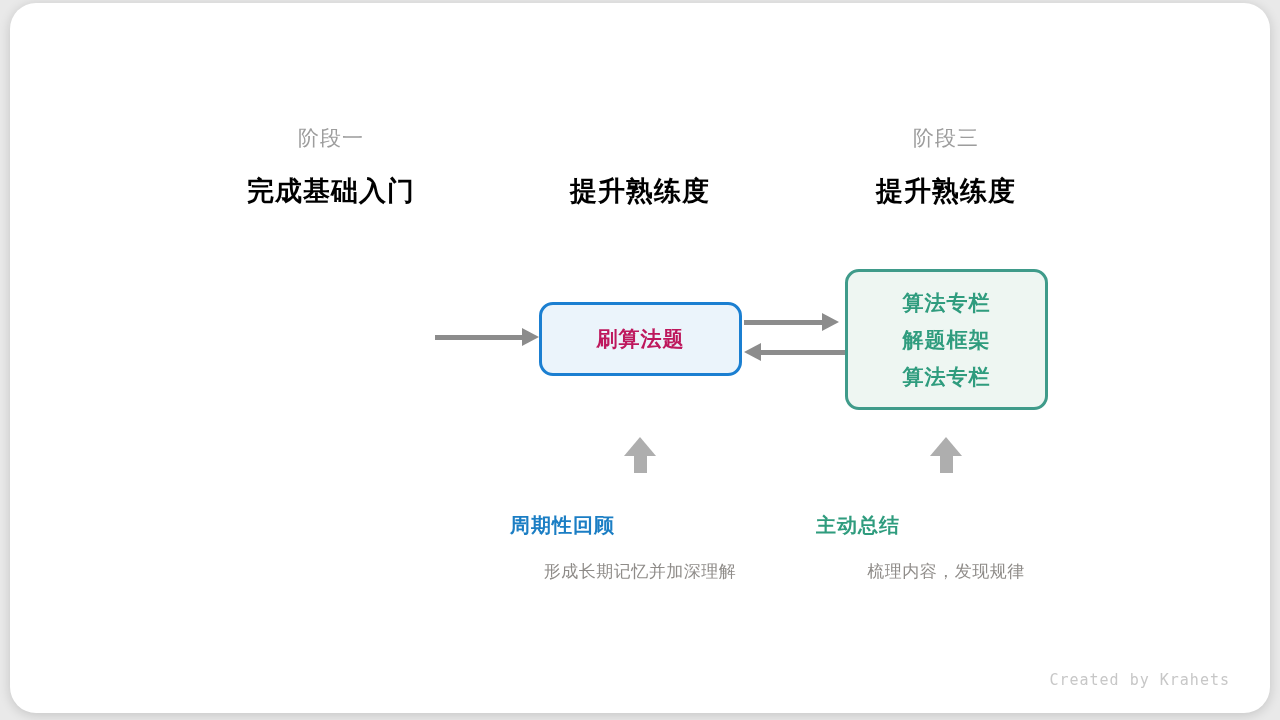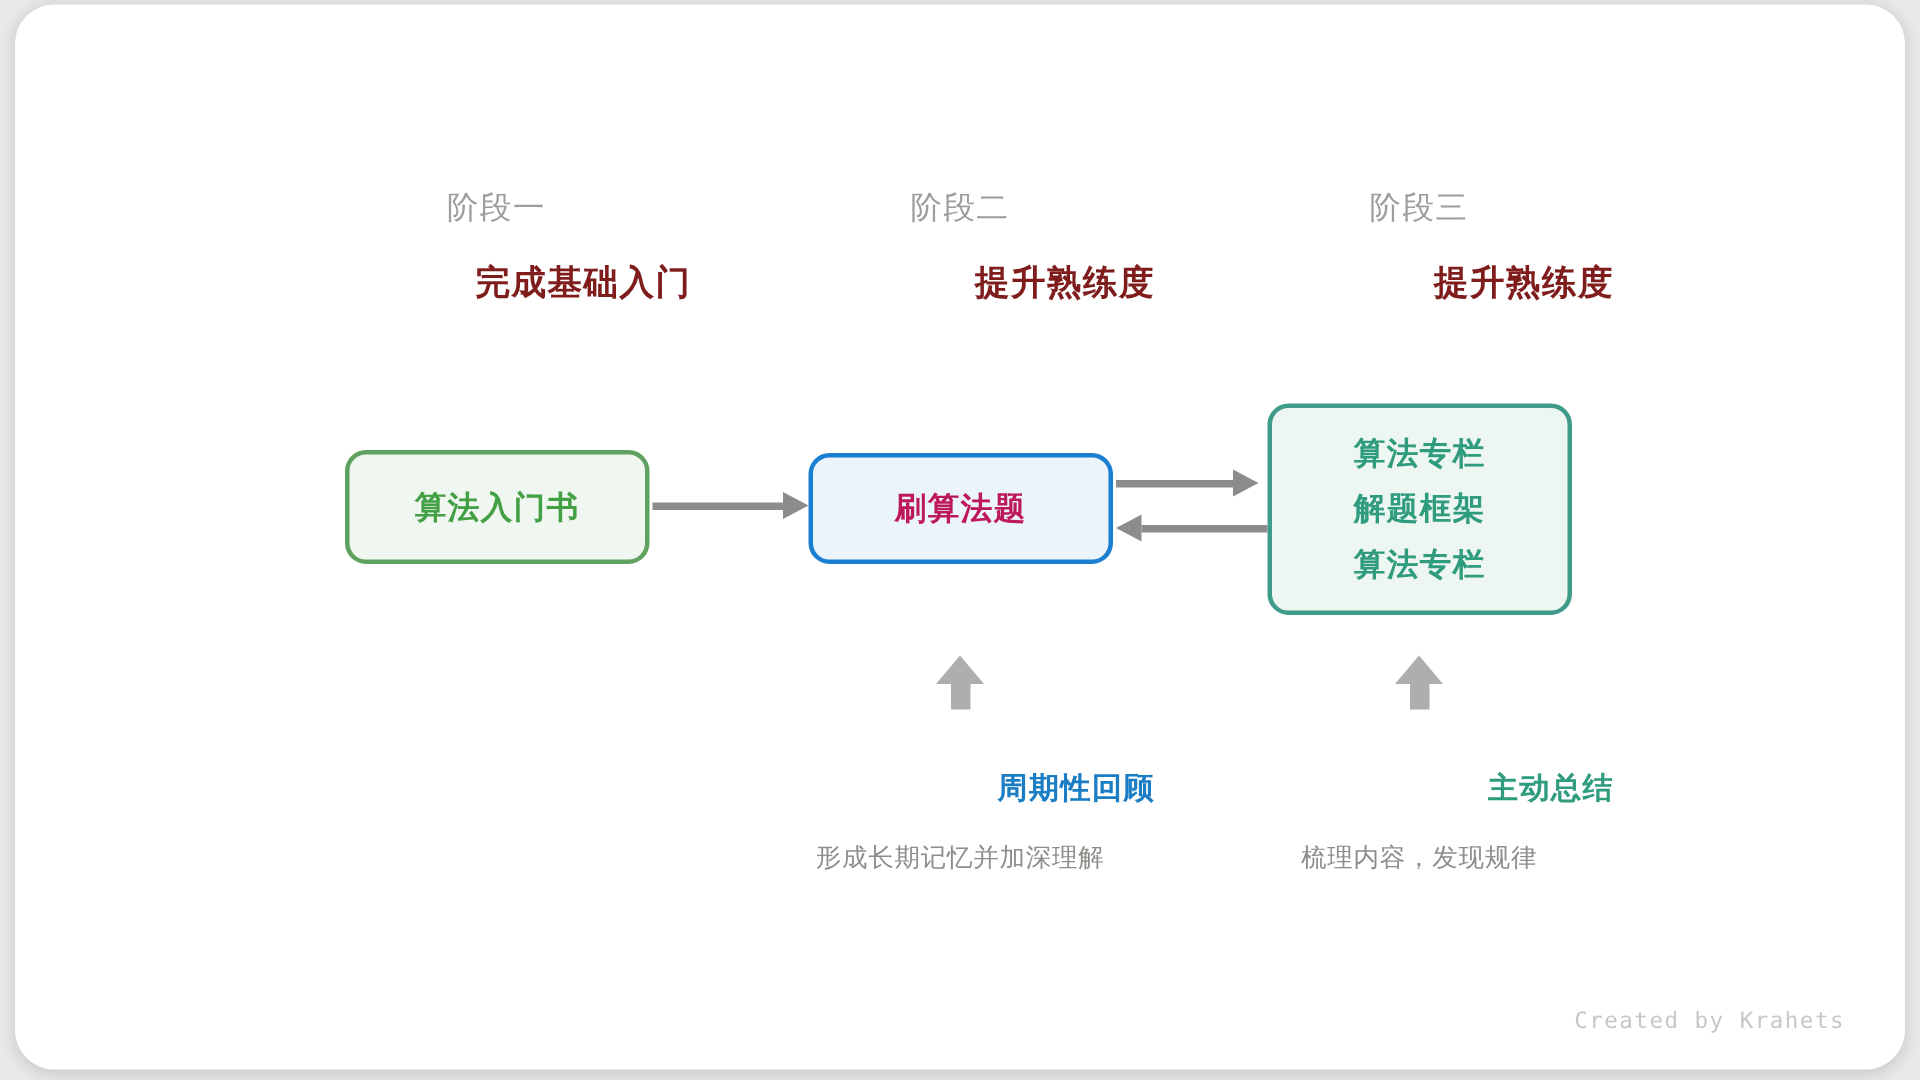--- a/index.html
+++ b/index.html
@@ -14,22 +14,22 @@
     background:#ffffff; border-radius:26px;
     box-shadow:0 2px 12px rgba(0,0,0,0.16);
   }
 
   
   .stage-title {
     position:absolute; width:260px; text-align:center;
     font-size:21px; color:#9d9d9d; letter-spacing:1px;
   }
   .stage-subtitle {
-    position:absolute; width:260px; text-align:right;
-    font-size:23px; font-weight:bold; color:#7f1d1d; letter-spacing:1px;
+    position:absolute; width:260px; text-align:center;
+    font-size:27px; font-weight:bold; color:#000000; letter-spacing:1px;
   }
 
   
   .node {
     position:absolute; border-radius:14px; border:3px solid;
     display:flex; flex-direction:column; align-items:center; justify-content:center;
     font-weight:bold; font-size:21px; letter-spacing:1px; text-align:center;
   }
   .node-green  { border-color:#5fa15f; background:#f0f7f0; color:#44a044; }
   .node-blue   { border-color:#1b7fd1; background:#ebf4fb; color:#be185d; }
@@ -52,21 +52,21 @@
   
   .up-head {
     position:absolute; width:0; height:0;
     border-left:16px solid transparent; border-right:16px solid transparent;
     border-bottom:19px solid #aeaeae;
   }
   .up-stem { position:absolute; width:13px; height:17px; background:#aeaeae; }
 
   
   .anno-label {
-    position:absolute; width:260px; text-align:right;
+    position:absolute; width:260px; text-align:left;
     font-size:20px; font-weight:bold; letter-spacing:1px;
   }
   .anno-label.blue { color:#1b7ec4; }
   .anno-label.teal { color:#2f9c7e; }
   .anno-desc {
     position:absolute; width:320px; text-align:center;
     font-size:17px; line-height:27px; color:#8f8c89; letter-spacing:0.5px;
   }
 
   .credit {
@@ -76,29 +76,25 @@
   }
 </style>
 </head>
 <body>
 
 <div class="card">
 
   <div class="stage-title" style="left:191px; top:121px;">阶段一</div>
   <div class="stage-subtitle" style="left:191px; top:170px;">完成基础入门</div>
 
-  <div class="stage-title" style="left:500px; top:121px;">阶段二</div>
   <div class="stage-subtitle" style="left:500px; top:170px;">提升熟练度</div>
 
   <div class="stage-title" style="left:806px; top:121px;">阶段三</div>
   <div class="stage-subtitle" style="left:806px; top:170px;">提升熟练度</div>
 
-  <div class="node node-green" style="left:220px; top:297px; width:203px; height:76px;">
-    <span class="node-line">算法入门书</span>
-  </div>
 
   <div class="node node-blue" style="left:529px; top:299px; width:203px; height:74px;">
     <span class="node-line">刷算法题</span>
   </div>
 
   <div class="node node-teal" style="left:835px; top:266px; width:203px; height:141px;">
     <span class="node-line">算法专栏</span>
     <span class="node-line">解题框架</span>
     <span class="node-line">算法专栏</span>
   </div>

